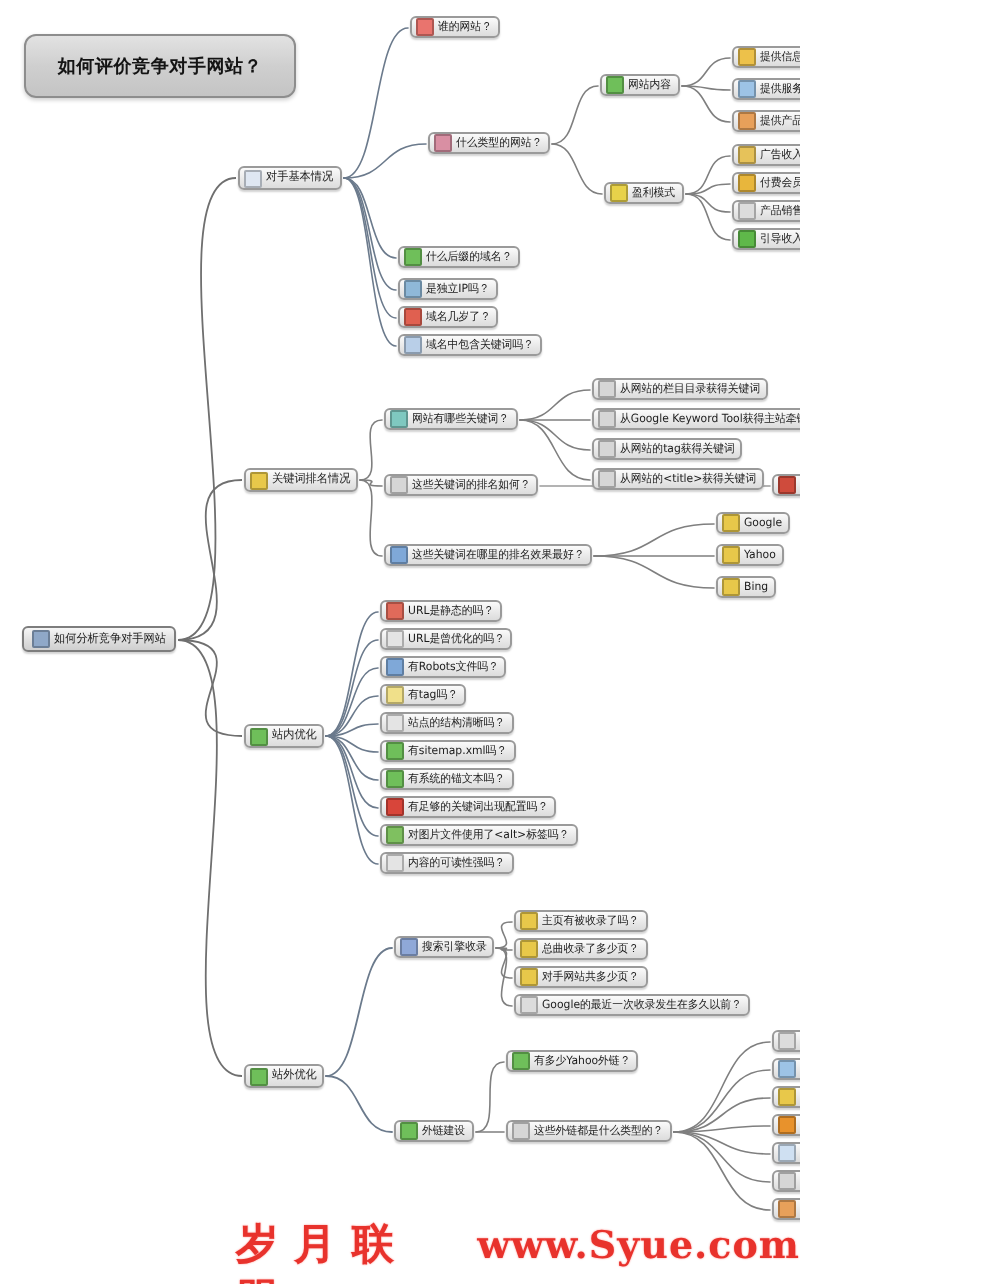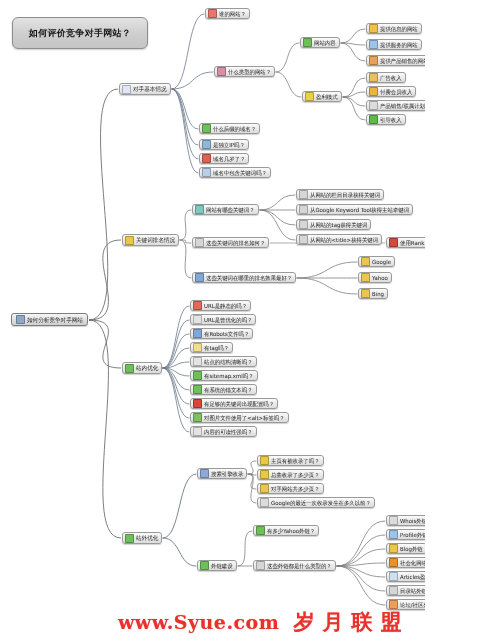--- a/index.html
+++ b/index.html
@@ -9,21 +9,20 @@
   }
   body {
     font-family: "DejaVu Sans", "Liberation Sans", sans-serif;
   }
   #stage {
     position: relative;
     width: 400px;
     height: 642px;
     overflow: hidden;
     background: #ffffff;
-    padding-left: 25px;
   }
   #edges {
     position: absolute;
     left: 0;
     top: 0;
     width: 500px;
     height: 642px;
     pointer-events: none;
   }
   .node {
@@ -401,17 +400,17 @@
         <span class="ico" style="background: rgb(214, 214, 214);"></span>
         <span class="lbl">目录站外链</span>
       </div>
       <div class="node" style="left: 386px; top: 599px;">
         <span class="ico" style="background: rgb(232, 160, 90);"></span>
         <span class="lbl">论坛/社区外链</span>
       </div>
     </div>
 
   <div id="watermark">
+    <span id="wm-cn">岁月联盟</span>
     <span id="wm-url">www.Syue.com</span>
-    <span id="wm-cn">岁月联盟</span>
   </div>
 
 </div>
 
 </body></html>

